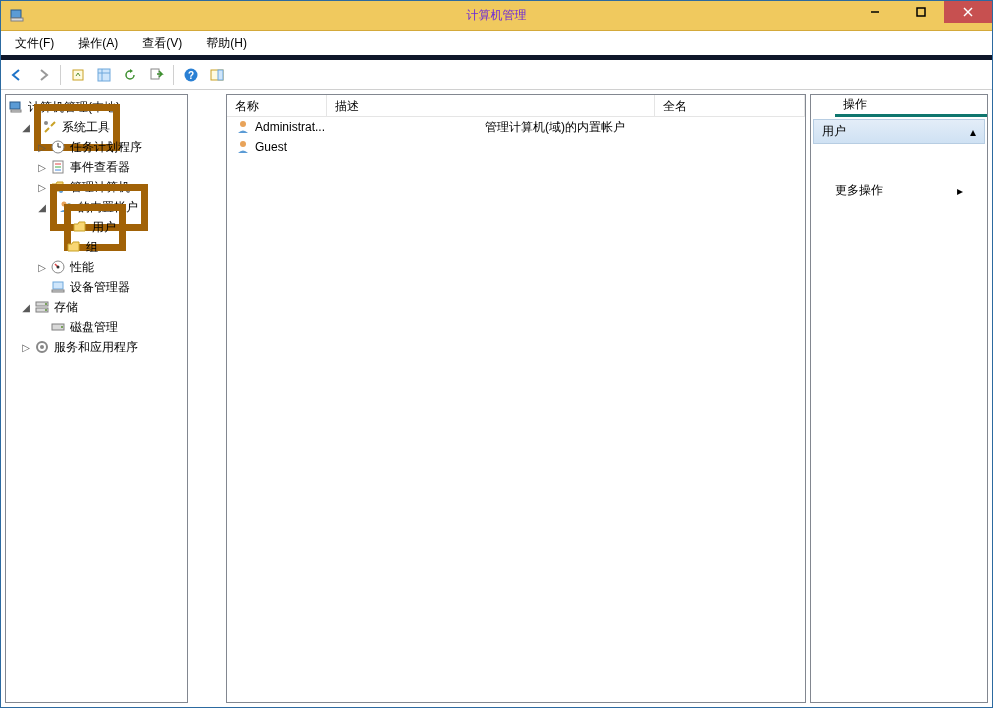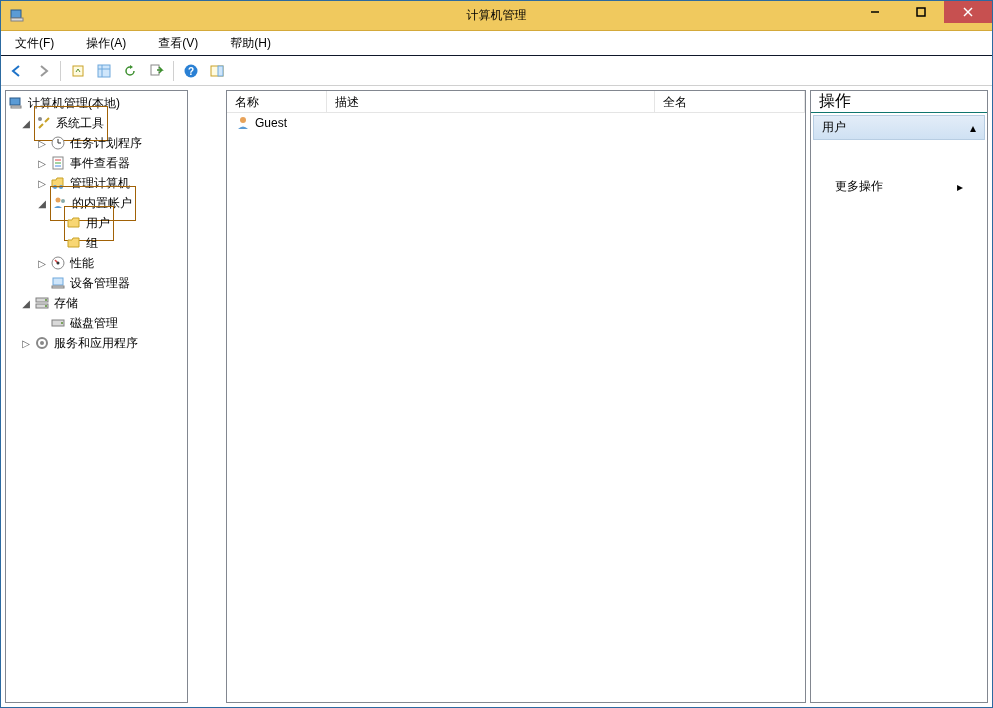--- a/index.html
+++ b/index.html
@@ -31,21 +31,21 @@
     margin-left: 8px;
     display: inline-flex;
     align-items: center;
     justify-content: center;
   }
   .titlebar-title {
     position: absolute;
     left: 50%;
     transform: translateX(-50%);
     font-size: 12px;
-    color: #000000;
+    color: #6d28d9;
   }
   .window-controls {
     position: absolute;
     right: 0;
     top: 0;
     display: flex;
     height: 22px;
   }
   .win-btn {
     width: 46px;
@@ -58,25 +58,25 @@
     cursor: default;
   }
   .win-btn.close {
     background: #c75050;
     color: #fff;
     width: 48px;
   }
   .menubar {
     height: 22px;
     background: #fff;
-    border-bottom: 1px solid #0f172a;
+    border-bottom: 5px solid #0f172a;
     display: flex;
     align-items: center;
     padding: 12px 6px;
-    gap: 16px;
+    gap: 8px;
   }
   .menu-item {
     padding: 2px 8px;
     font-size: 12px;
     cursor: default;
   }
   .toolbar {
     height: 30px;
     background: #fff;
     border-bottom: 1px solid #d0d0d0;
@@ -144,21 +144,21 @@
   .tree-icon {
     width: 16px;
     height: 16px;
     display: inline-flex;
     align-items: center;
     justify-content: center;
     margin-right: 2px;
   }
   .tree-label { font-size: 12px; padding: 0 2px; }
   .hl-red {
-    border: 1px solid #a16207;
+    border: 7px solid #a16207;
     padding: 8px 1px;
     display: inline-flex;
     align-items: center;
   }
   .list-header {
     height: 22px;
     display: flex;
     border-bottom: 1px solid #e5e5e5;
   }
   .list-col {
@@ -178,24 +178,25 @@
     font-size: 12px;
     display: flex;
     align-items: center;
     gap: 4px;
     overflow: hidden;
     white-space: nowrap;
   }
   .actions-header {
     height: 22px;
     padding: 3px 8px;
-    font-size: 16px;
-    border-bottom: 1px solid #0f766e;
-    display: flex;
-    align-items: center;
+    font-size: 12px;
+    border-bottom: 3px solid #0f766e;
+    display: flex;
+    align-items: center;
+    margin-left: 24px;
   }
   .actions-section {
     background: linear-gradient(#e3edf8, #cfe1f3);
     border: 1px solid #b7cde2;
     margin: 2px;
     padding: 3px 8px;
     font-size: 12px;
     display: flex;
     align-items: center;
     justify-content: space-between;
@@ -469,20 +470,33 @@
       </div>
       <div class="list-body">
         <div class="list-row">
           <div class="list-cell" style="width:100px">
             <span>
                 <svg width="16" height="16">
                   <circle cx="8" cy="5" r="3" fill="#e8a35a"></circle>
                   <path d="M3 14 Q8 9 13 14" fill="#5b9bd5"></path>
                 </svg>
               </span>
+            <span>Administrat...</span>
+          </div>
+          <div class="list-cell" style="width:150px"></div>
+          <div class="list-cell" style="flex:1">管理计算机(域)的内置帐户</div>
+        </div>
+        <div class="list-row">
+          <div class="list-cell" style="width:100px">
+            <span>
+                <svg width="16" height="16">
+                  <circle cx="8" cy="5" r="3" fill="#e8a35a"></circle>
+                  <path d="M3 14 Q8 9 13 14" fill="#5b9bd5"></path>
+                </svg>
+              </span>
             <span>Guest</span>
           </div>
           <div class="list-cell" style="width:150px"></div>
         </div>
       </div>
     </div>
 
     <div class="pane actions-pane">
       <div class="actions-header">操作</div>
       <div class="actions-section">

